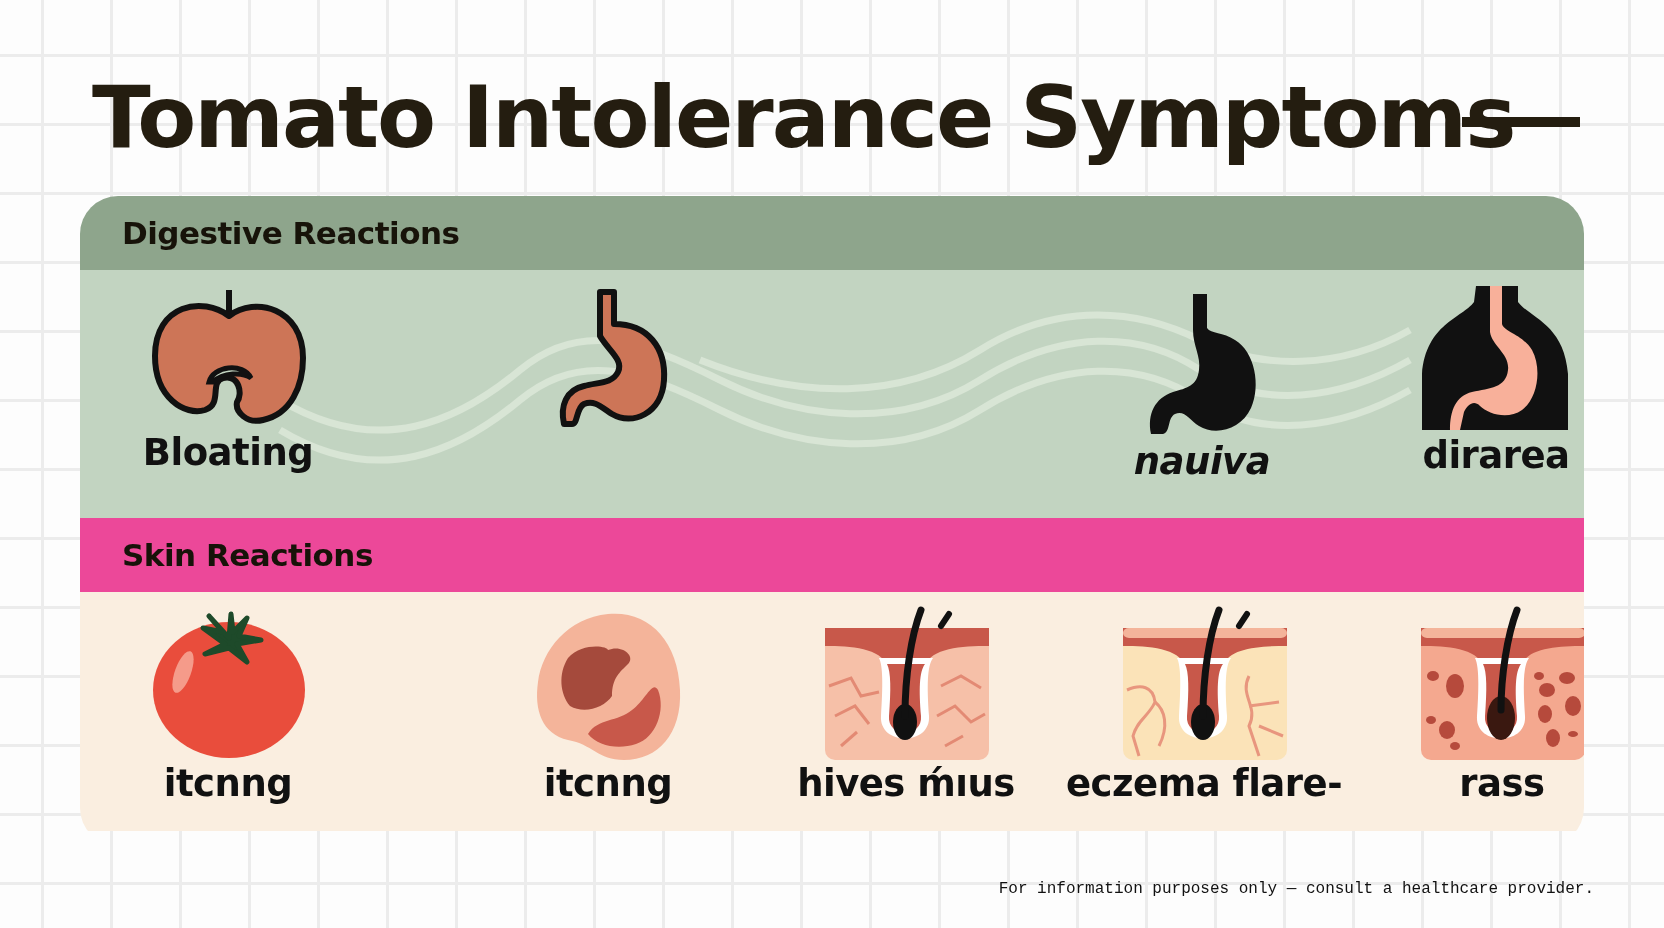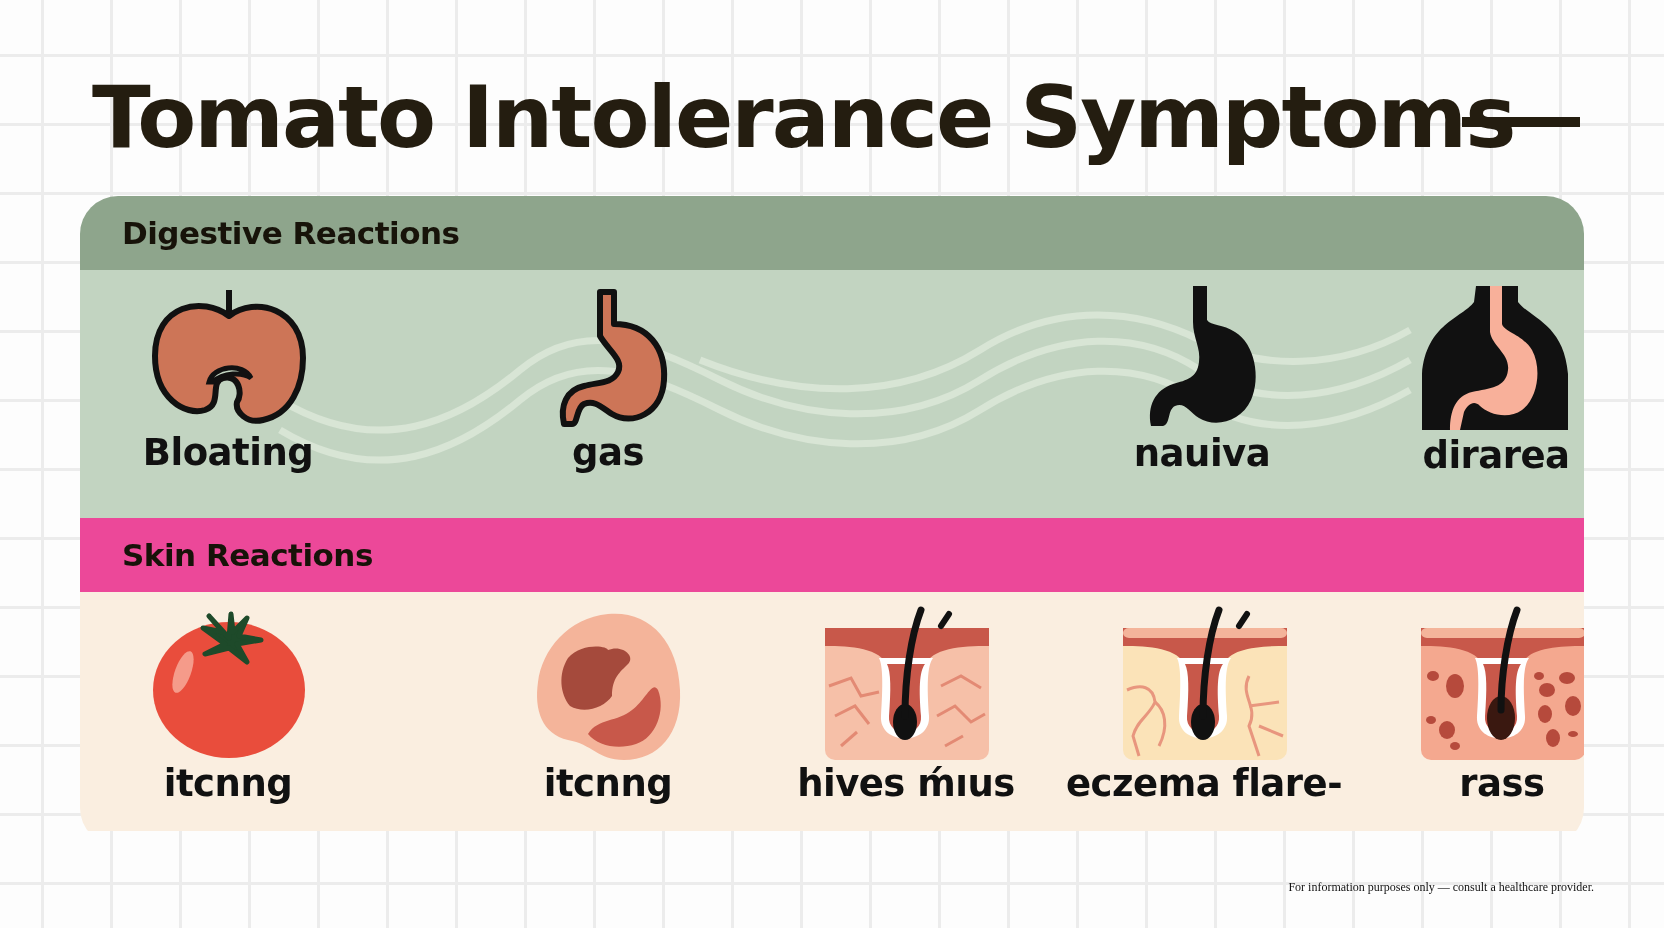--- a/index.html
+++ b/index.html
@@ -37,22 +37,22 @@
   .skin-head{top:322px;background:#ec4899;}
   .skin-body{top:396px;height:239px;background:#faeee0;}
   .waves{position:absolute;left:0;top:0;width:100%;height:100%;}
   .item{position:absolute;width:300px;text-align:center;}
   .item svg{display:block;margin:0 auto;}
   .label{
     display:block;font-size:37px;font-weight:bold;color:#111;
     letter-spacing:-0.5px;white-space:nowrap;
   }
   .footer{
-    position:absolute;right:70px;top:880px;font-size:12px;color:#111;
-    font-family:Liberation Serif, serif;white-space:nowrap;
+    position:absolute;right:70px;top:880px;font-size:16px;color:#111;
+    font-family:Liberation Mono, monospace;white-space:nowrap;
   }
 </style>
 </head>
 <body>
 
 <div class="title">Tomato Intolerance Symptoms</div>
 <div class="title-dash"></div>
 
 <div class="card">
 
@@ -74,25 +74,24 @@
         <path d="M86 30 C60 10, 12 18, 12 70 C12 112, 42 130, 62 124 C80 118, 66 96, 80 92 C96 88, 100 108, 94 116 C92 126, 104 138, 120 134 C148 128, 160 100, 160 72 C160 22, 112 10, 86 30 Z" fill="#cd7557" stroke="#111" stroke-width="6" stroke-linejoin="round"></path>
         <path d="M66 96 C70 80, 100 76, 108 92 C100 86, 80 86, 70 96 Z" fill="#c2d4c1" stroke="#111" stroke-width="5"></path>
       </svg>
       <span class="label">Bloating</span>
     </div>
 
     <div class="item" style="left:378px;top:16px;">
       <svg width="140" height="145" viewBox="0 0 140 145">
         <path d="M62 6 L76 6 L76 38 C110 38, 128 62, 126 94 C124 128, 94 140, 74 128 C62 120, 56 114, 46 118 C38 122, 40 138, 34 138 L26 138 C22 120, 28 104, 46 100 C60 96, 74 98, 80 86 C86 74, 70 64, 62 50 Z" fill="#cd7557" stroke="#111" stroke-width="6" stroke-linejoin="round"></path>
       </svg>
-      <span class="label">gas</span>
     </div>
 
 
-    <div class="item" style="left:972px;top:12px;">
+    <div class="item" style="left:972px;top:20px;font-style:italic;">
       <svg width="130" height="150" viewBox="0 0 130 150">
         <path d="M56 4 L70 4 L70 38 C74 44, 86 42, 98 50 C118 62, 124 96, 114 118 C104 140, 78 146, 62 136 C52 130, 48 120, 38 124 C30 128, 34 142, 26 144 L14 144 C10 124, 18 108, 36 102 C50 98, 60 96, 62 80 C64 66, 56 56, 56 40 Z" fill="#111"></path>
       </svg>
       <span class="label">nauiva</span>
     </div>
 
     <div class="item" style="left:1266px;top:14px;">
       <svg width="156" height="150" viewBox="0 0 156 150">
         <path d="M58 2 L100 2 L100 18 C112 34, 146 40, 150 90 L150 146 L4 146 L4 90 C8 40, 44 34, 56 18 Z" fill="#111"></path>
         <path d="M72 2 L84 2 L84 40 C86 48, 104 50, 114 66 C124 84, 120 114, 104 126 C90 136, 70 130, 62 122 C56 116, 50 120, 46 128 L42 146 L32 146 C32 126, 38 112, 54 108 C72 104, 88 104, 90 86 C92 70, 74 62, 72 48 Z" fill="#f8b09a"></path>

